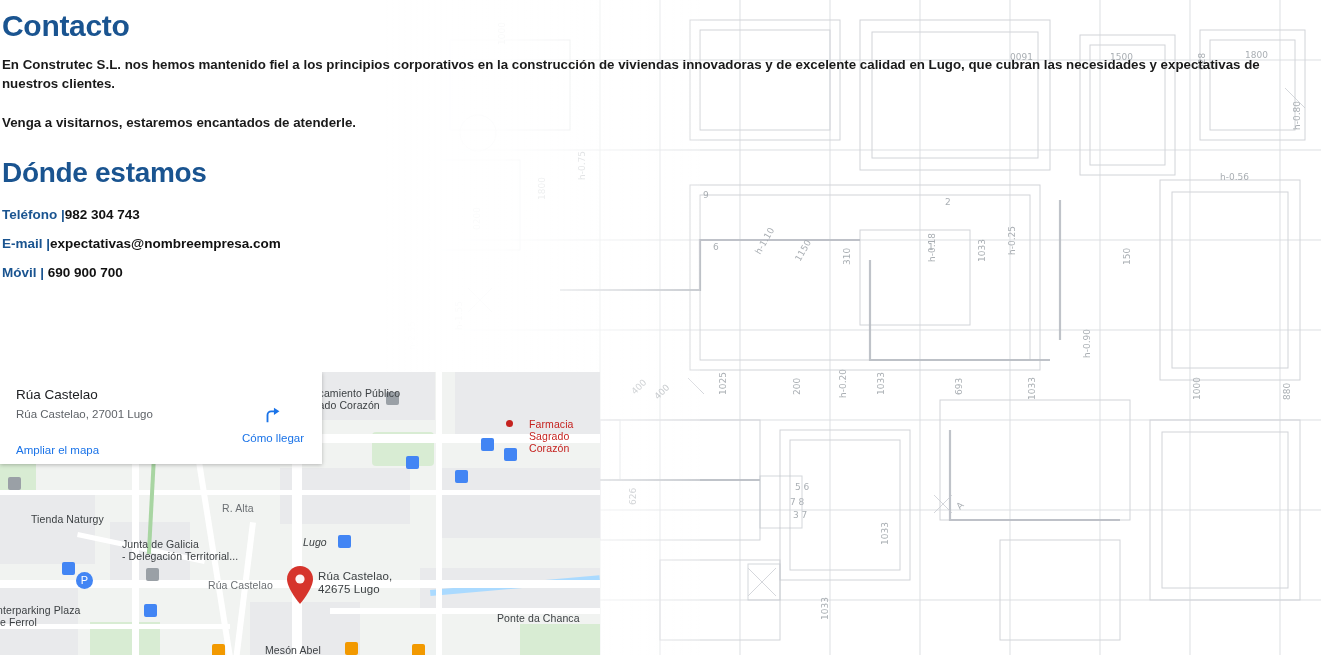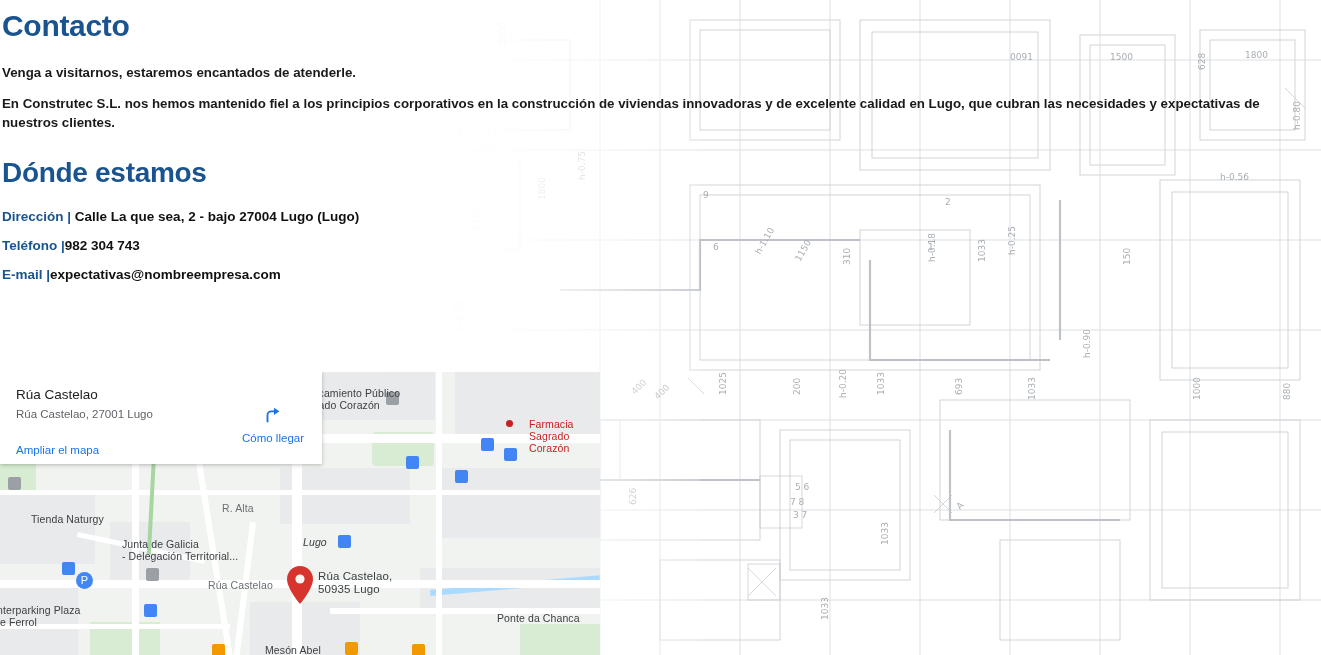--- a/index.html
+++ b/index.html
@@ -309,39 +309,39 @@
       <path d="M688 378 L704 394"></path>
     </g>
   </svg>
   <div id="bg-fade-left"></div>
 </div>
 
 <div id="content">
 
   <h1 class="h1-title">Contacto</h1>
 
+  <p class="body-para">En Construtec S.L. nos hemos mantenido fiel a los principios corporativos en la construcción de viviendas innovadoras y de excelente calidad en Lugo, que cubran las necesidades y expectativas de nuestros clientes.</p>
+
   <p class="body-para second">Venga a visitarnos, estaremos encantados de atenderle.</p>
 
-  <p class="body-para">En Construtec S.L. nos hemos mantenido fiel a los principios corporativos en la construcción de viviendas innovadoras y de excelente calidad en Lugo, que cubran las necesidades y expectativas de nuestros clientes.</p>
-
   <h2 class="h2-title">Dónde estamos</h2>
 
-  <div class="contact-line first">
-    <span class="lbl">Dirección |</span>
-    <span>Calle La que sea, 2 - bajo 27004 Lugo (Lugo)</span>
-  </div>
 
   <div class="contact-line">
     <span class="lbl">Teléfono |</span><span>982 304 743</span>
   </div>
 
   <div class="contact-line">
     <span class="lbl">E-mail |</span><span>expectativas@nombreempresa.com</span>
   </div>
 
+  <div class="contact-line">
+    <span class="lbl">Móvil |</span>
+    <span>690 900 700</span>
+  </div>
 </div>
 
 <div id="map-wrap">
 
   <div id="map-canvas">
 
     <div class="map-land" style="left:0;top:0;width:600px;height:283px;"></div>
 
     <div class="map-grey-block" style="left:0;top:0;width:130px;height:70px;"></div>
     <div class="map-grey-block" style="left:150px;top:0;width:140px;height:55px;"></div>
@@ -392,21 +392,21 @@
     <div class="map-poi-sq orange" style="left:345px;top:270px;"></div>
     <div class="map-poi-sq orange" style="left:212px;top:272px;"></div>
     <div class="map-poi-sq orange" style="left:412px;top:272px;"></div>
     <div style="position:absolute;left:76px;top:200px;width:17px;height:17px;border-radius:50%;background:#4285f4;color:#fff;font-size:11px;line-height:17px;text-align:center;font-family:'Liberation Sans',sans-serif;">P</div>
 
     <svg class="map-pin" style="left:287px;top:194px;" viewBox="0 0 26 38">
       <path d="M13 0C5.8 0 0 5.8 0 13c0 9.8 13 25 13 25s13-15.2 13-25C26 5.8 20.2 0 13 0z" fill="#d6342c"></path>
       <circle cx="13" cy="13" r="4.6" fill="#fff" opacity="0.95"></circle>
     </svg>
     <div class="map-label dark" id="pin-label" style="left:318px;top:198px;font-size:11.5px;color:#3c4043;">Rúa Castelao,
-50935 Lugo</div>
+42675 Lugo</div>
   </div>
 
   <div id="map-labels">
       <div class="map-label poi-red" style="left: 100px; top: 12px;">Parrilla Nova Lucense</div>
       <div class="map-label dark" style="left: 296px; top: 15px;">Aparcamiento Público
 Sagrado Corazón</div>
       <div class="map-label poi-red" style="left: 519px; top: 46px; margin-left: 10px;">Farmacia
 Sagrado Corazón</div>
       <div class="map-label dark" style="left: 31px; top: 113px; margin-top: 28px;">Tienda Naturgy</div>
       <div class="map-label dark" style="left: 122px; top: 166px;">Junta de Galicia

